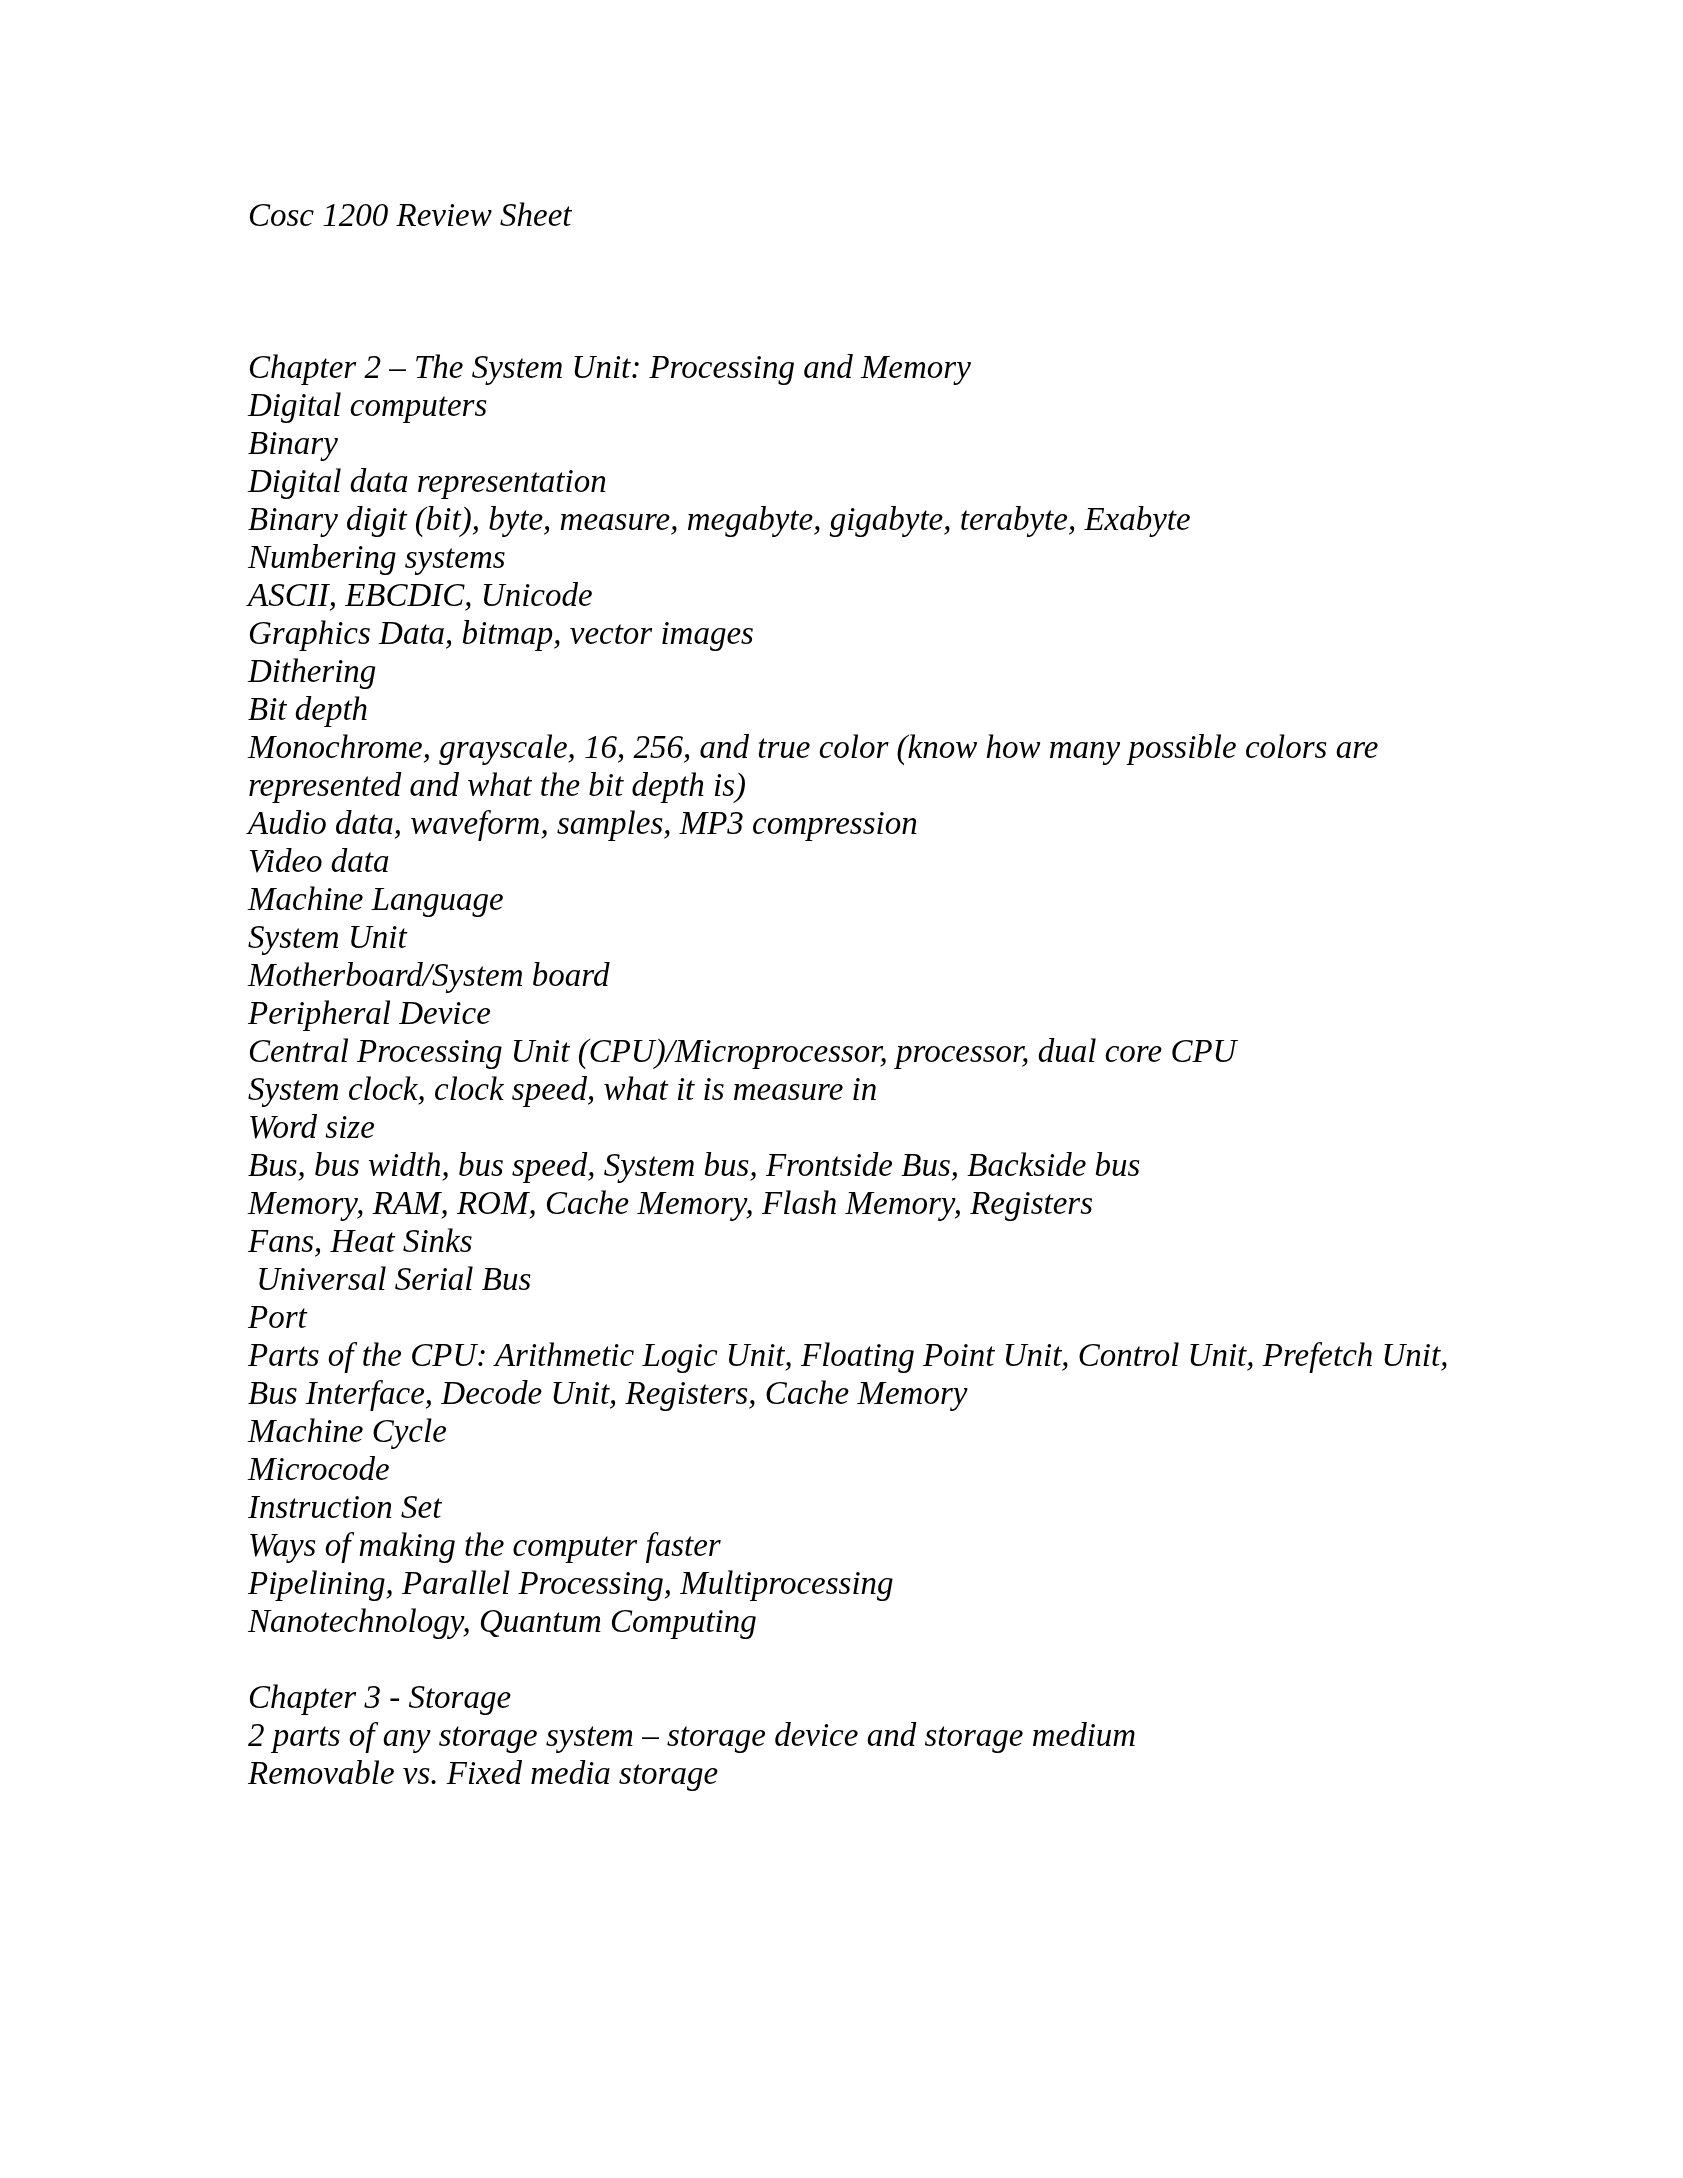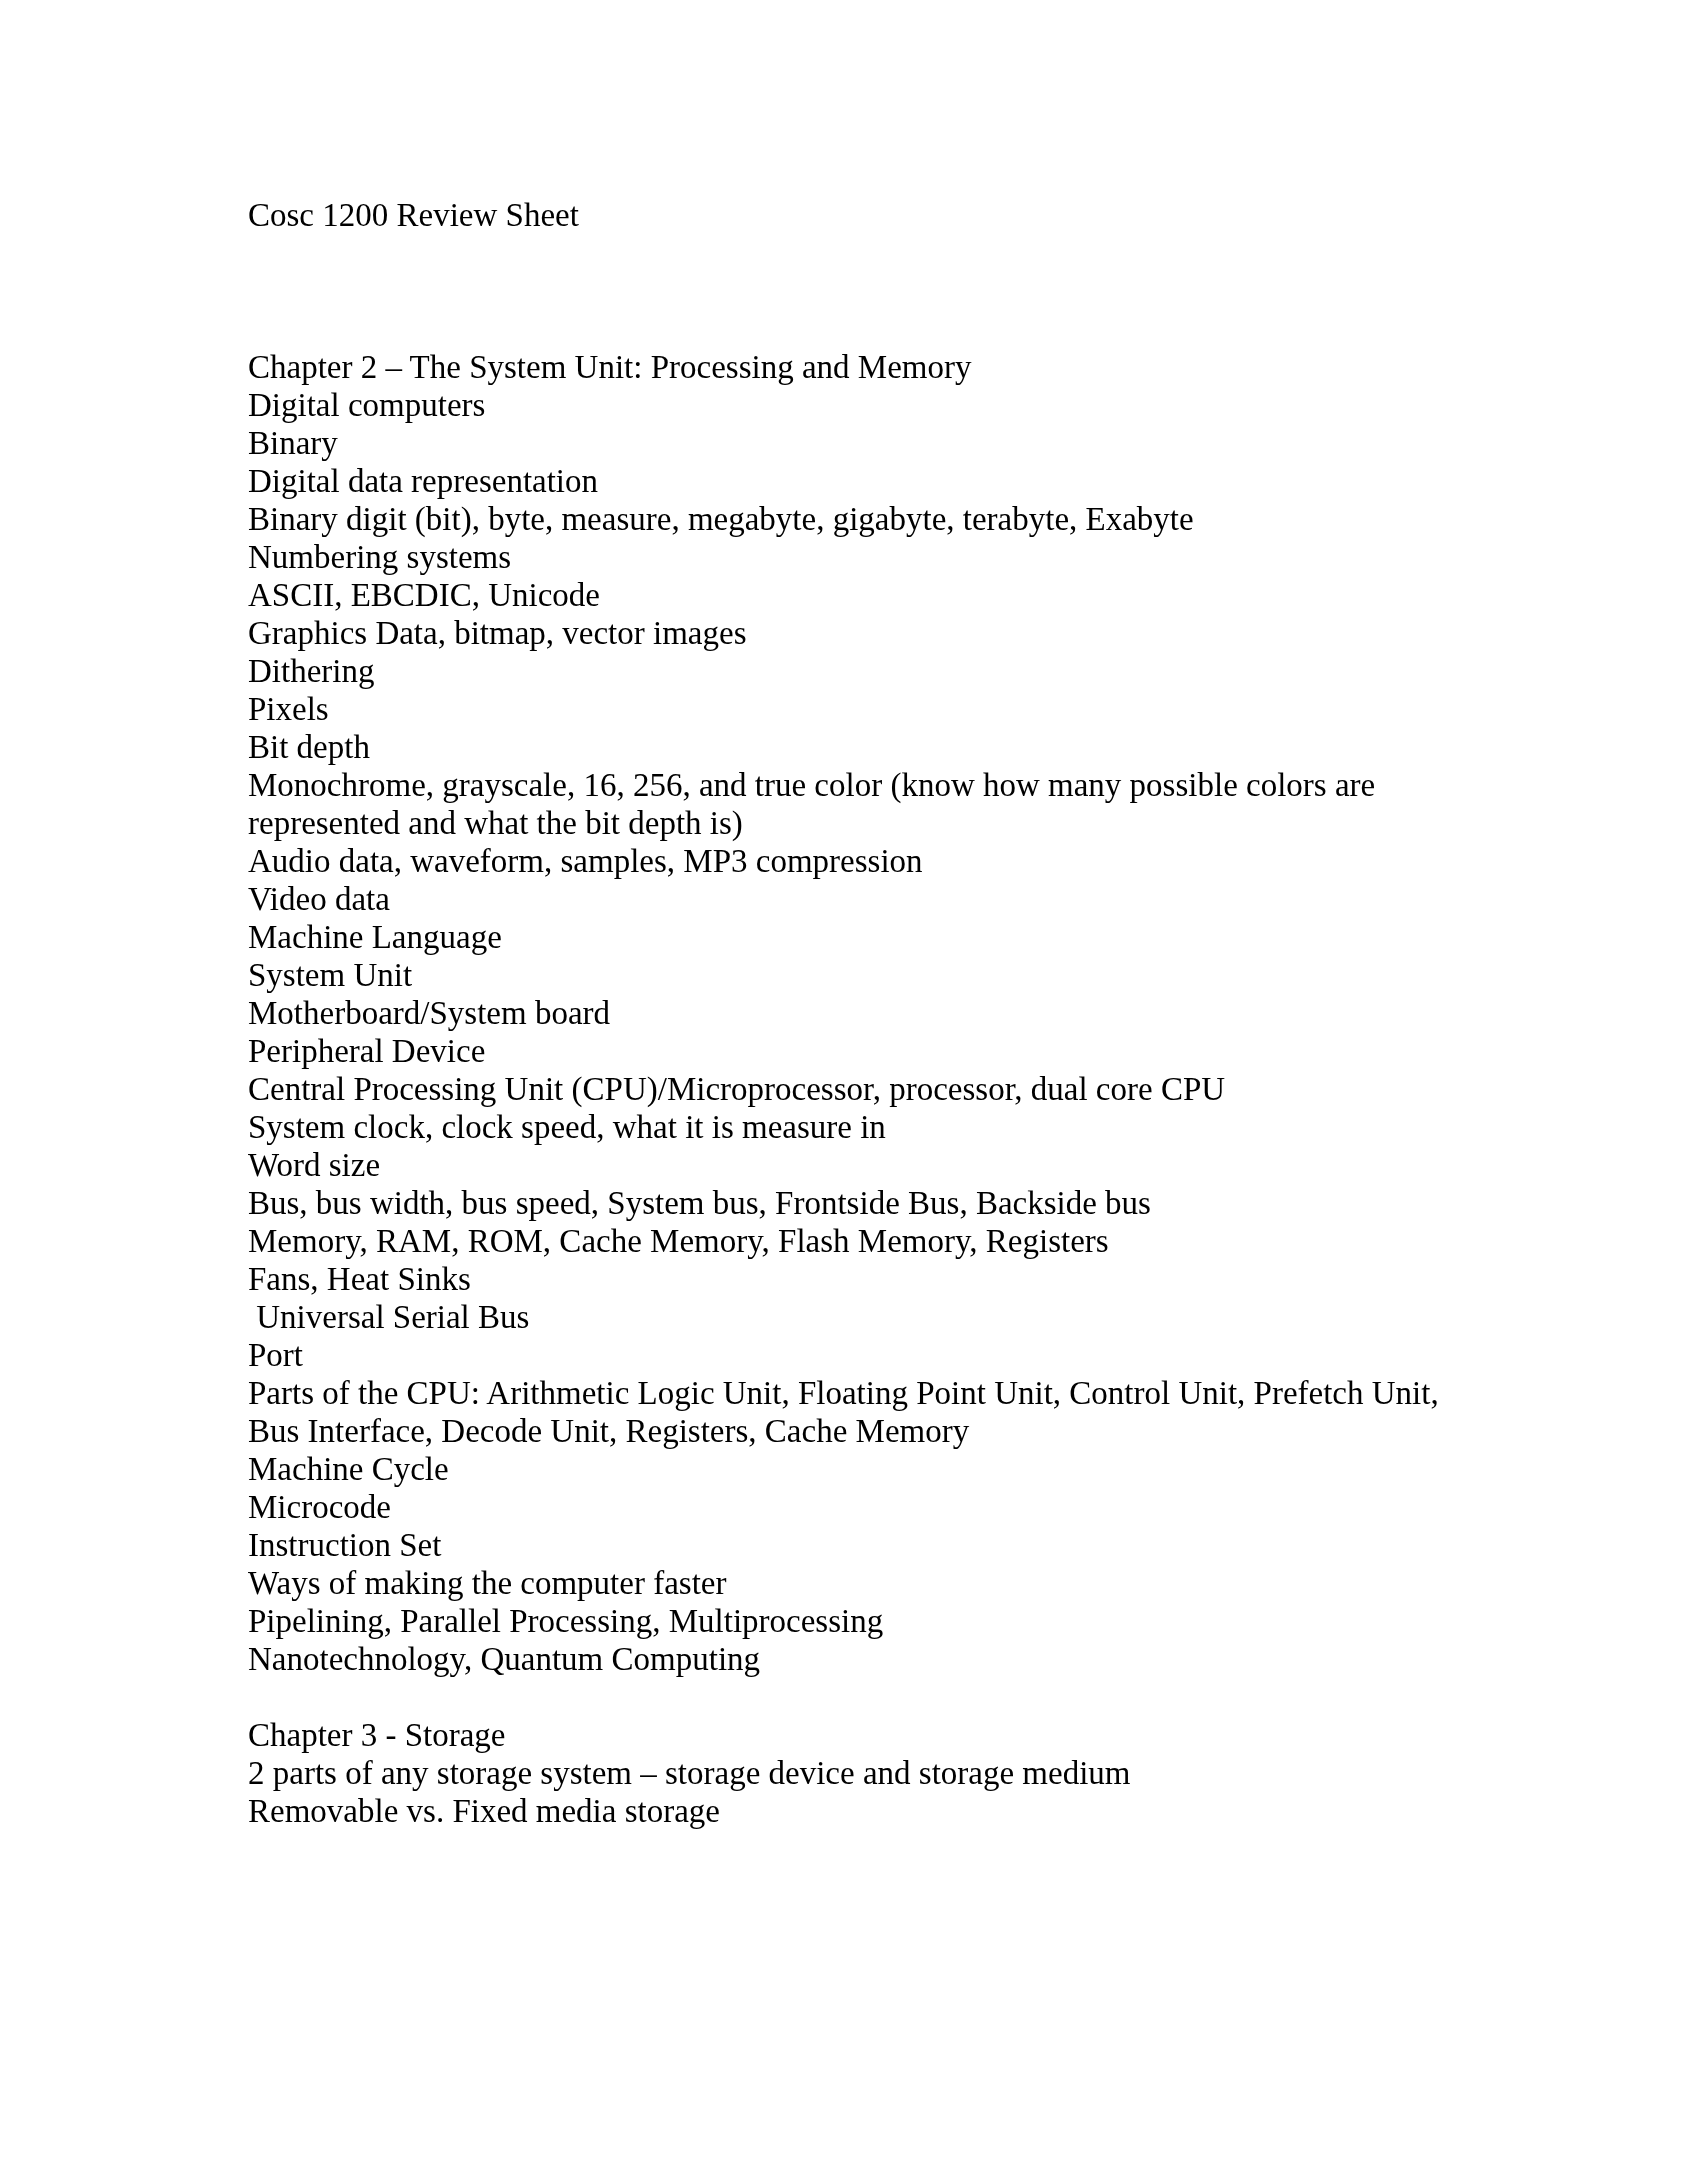--- a/index.html
+++ b/index.html
@@ -27,41 +27,41 @@
     left: 248px;
     top: 196px;
     color: #000000;
     font-size: 33px;
     line-height: 38px;
     letter-spacing: 0px;
   }
   .line {
     white-space: pre;   
     height: 38px;
+    font-style: italic;
   }
 </style>
 </head>
 <body>
 
 <div class="page">
   <div class="textblock">
       <div class="line">Cosc 1200 Review Sheet</div>
       <div class="line">&nbsp;</div>
       <div class="line">&nbsp;</div>
       <div class="line">&nbsp;</div>
       <div class="line">Chapter 2 – The System Unit: Processing and Memory</div>
       <div class="line">Digital computers</div>
       <div class="line">Binary</div>
       <div class="line">Digital data representation</div>
       <div class="line">Binary digit (bit), byte, measure, megabyte, gigabyte, terabyte, Exabyte</div>
       <div class="line">Numbering systems</div>
       <div class="line">ASCII, EBCDIC, Unicode</div>
       <div class="line">Graphics Data, bitmap, vector images</div>
       <div class="line">Dithering</div>
-      <div class="line">Pixels</div>
       <div class="line">Bit depth</div>
       <div class="line">Monochrome, grayscale, 16, 256, and true color (know how many possible colors are</div>
       <div class="line">represented and what the bit depth is)</div>
       <div class="line">Audio data, waveform, samples, MP3 compression</div>
       <div class="line">Video data</div>
       <div class="line">Machine Language</div>
       <div class="line">System Unit</div>
       <div class="line">Motherboard/System board</div>
       <div class="line">Peripheral Device</div>
       <div class="line">Central Processing Unit (CPU)/Microprocessor, processor, dual core CPU</div>

